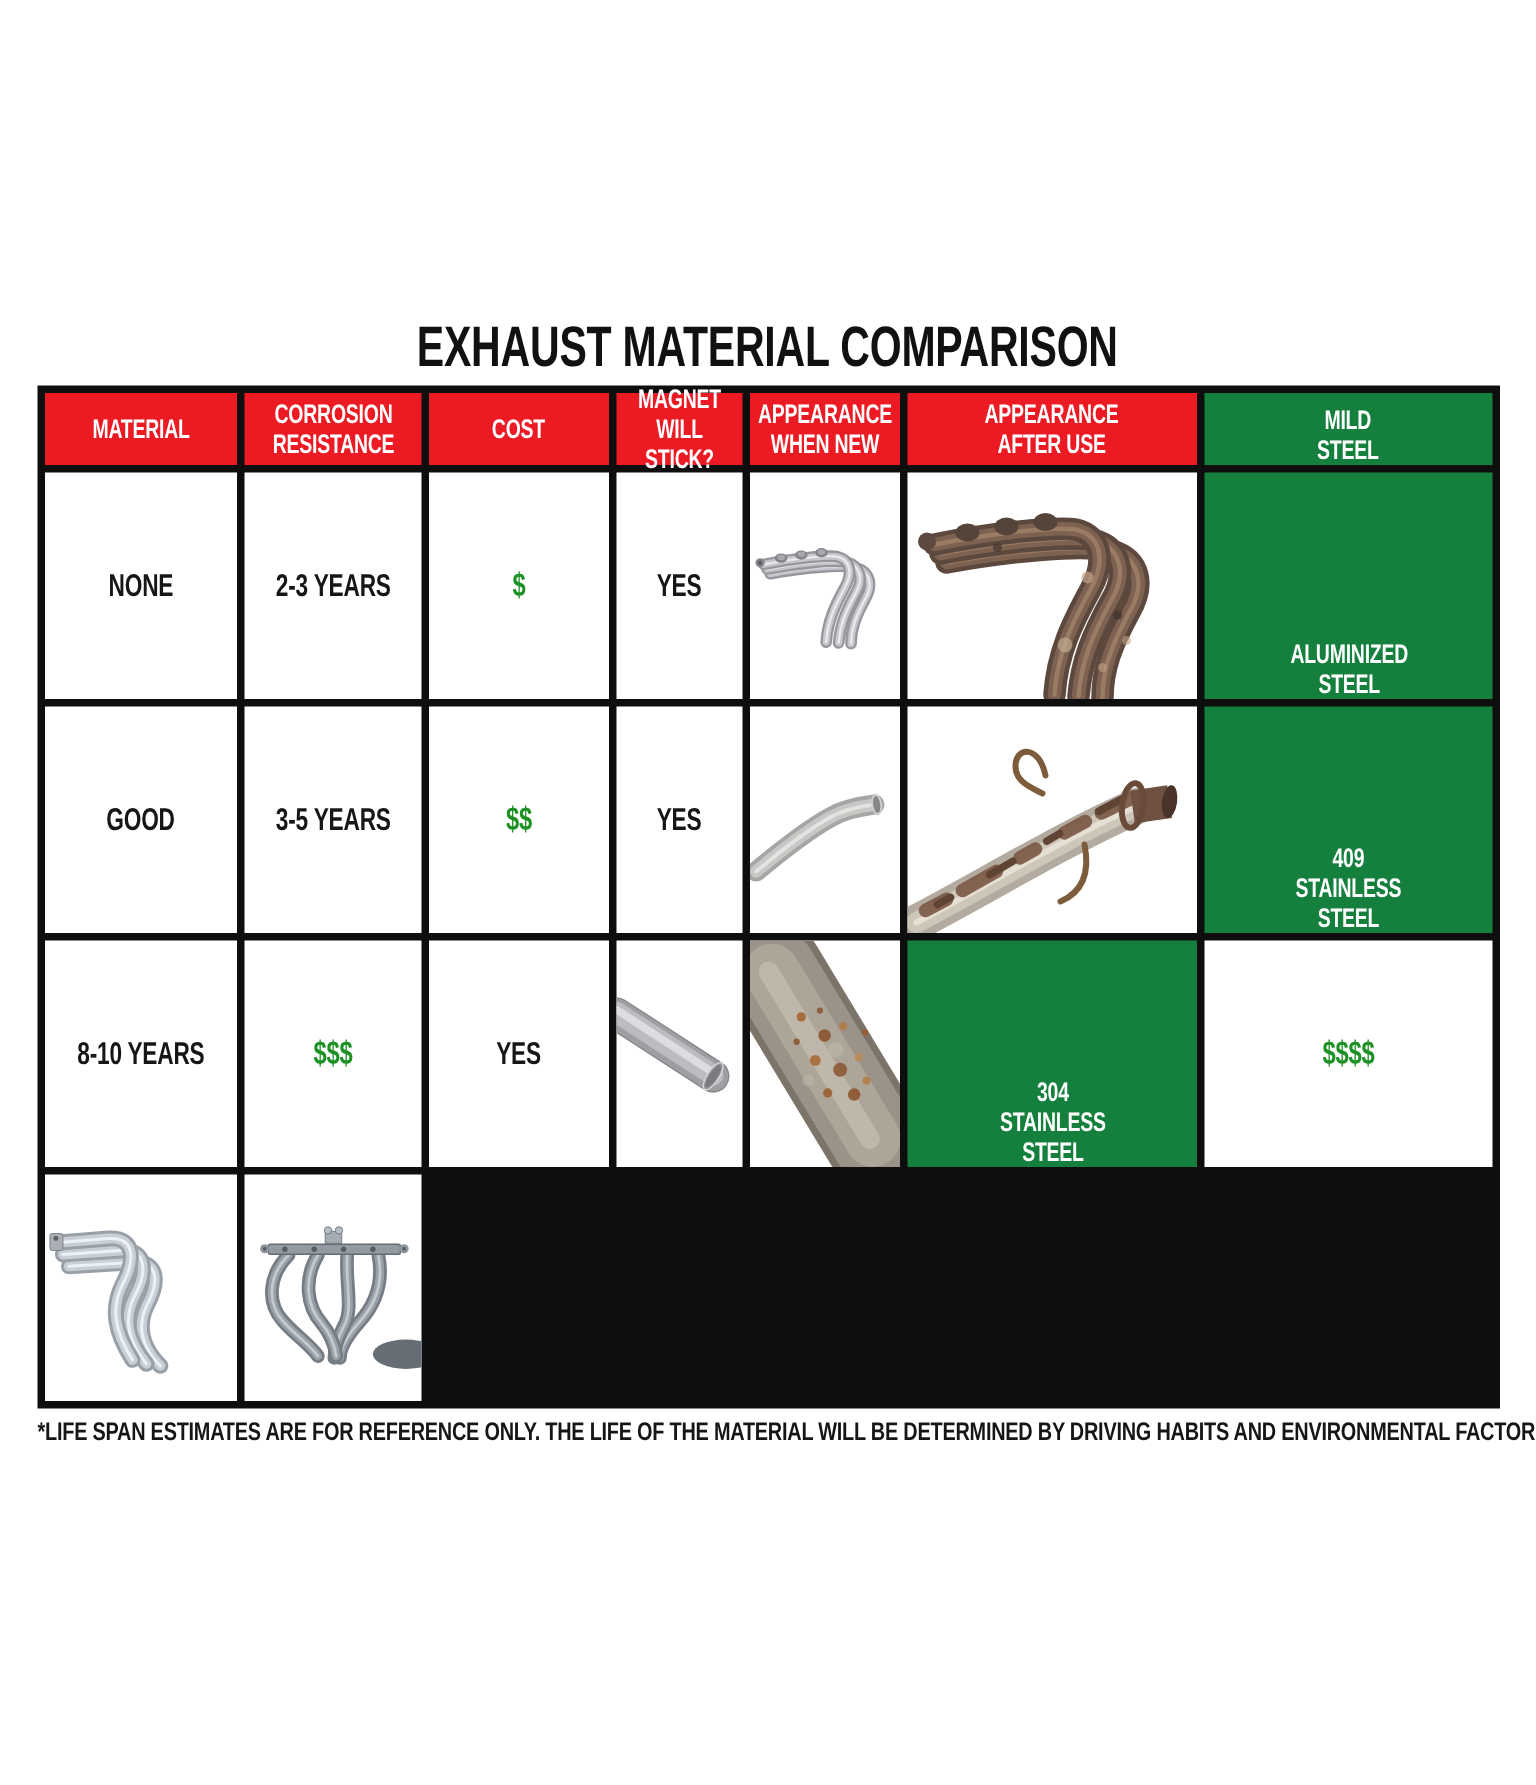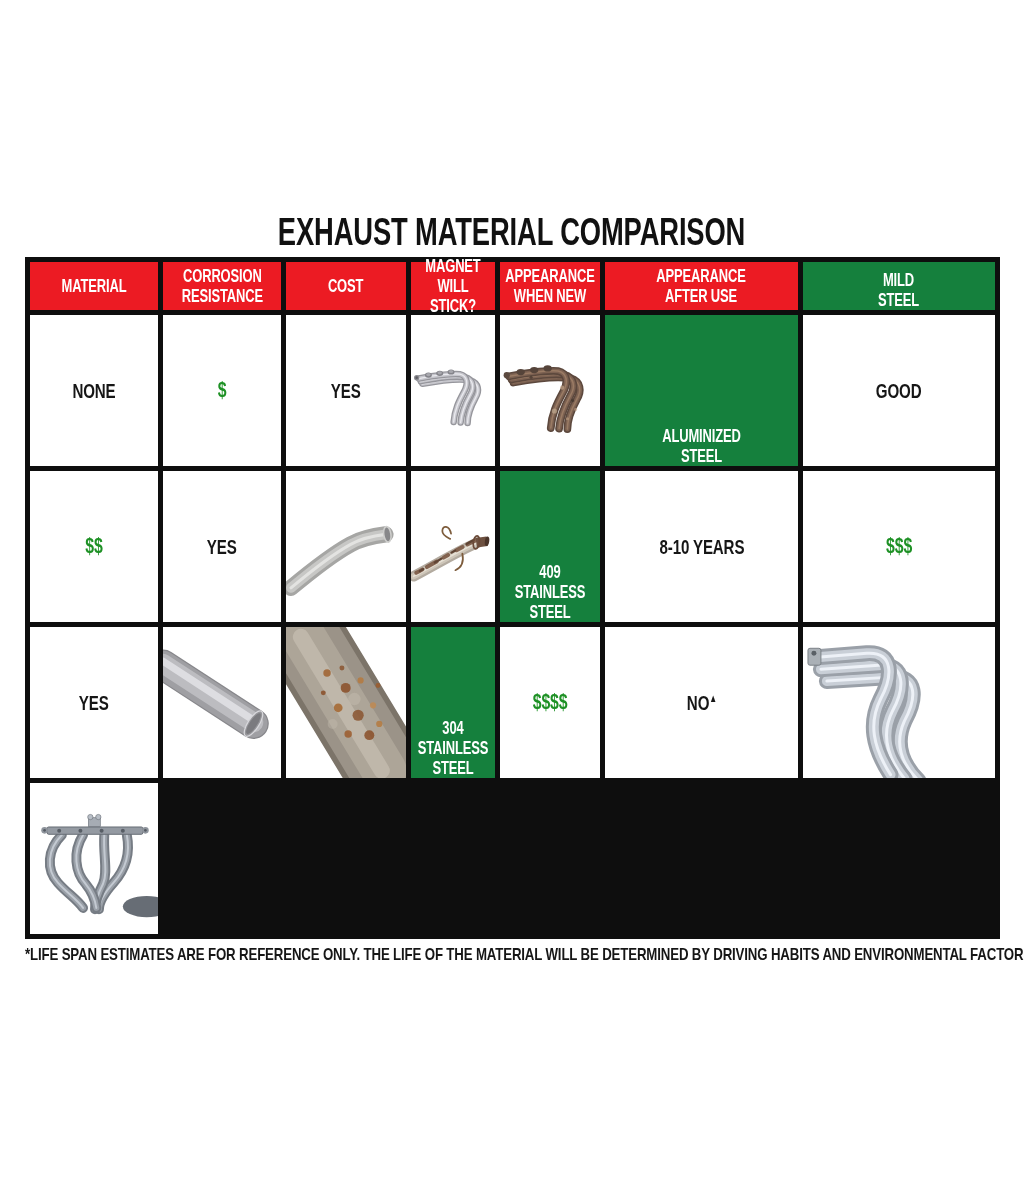--- a/index.html
+++ b/index.html
@@ -76,20 +76,23 @@
 AFTER USE</span>
       </div>
 
     <div class="cellbox mat">
         <span class="t">MILD
 STEEL</span>
       </div>
     <div class="cellbox val">
         <span class="t">NONE</span>
       </div>
+    <div class="cellbox val">
+        <span class="t">2-3 YEARS</span>
+      </div>
     <div class="cellbox val cost">
         <span class="t">$</span>
       </div>
     <div class="cellbox val">
       <span class="t"><span>YES</span><span class="sup"></span></span>
     </div>
     <div class="cellbox photo">
       <svg viewBox="0 0 193 151" aria-label="shiny new long-tube steel headers">
         <g fill="none" stroke-linecap="round">
           <g>
@@ -149,20 +152,23 @@
           <circle cx="146" cy="112" r="3" fill="#c1a387" opacity="0.6"></circle>
       </svg>
     </div>
 
     <div class="cellbox mat">
         <span class="t">ALUMINIZED
 STEEL</span>
       </div>
     <div class="cellbox val">
         <span class="t">GOOD</span>
+      </div>
+    <div class="cellbox val">
+        <span class="t">3-5 YEARS</span>
       </div>
     <div class="cellbox val cost">
         <span class="t">$$</span>
       </div>
     <div class="cellbox val">
       <span class="t"><span>YES</span><span class="sup"></span></span>
     </div>
     <div class="cellbox photo">
       <svg viewBox="0 0 193 151" aria-label="new aluminized steel mandrel-bent pipe">
         <g fill="none" stroke-linecap="round">
@@ -254,23 +260,20 @@
     </div>
 
     <div class="cellbox mat">
         <span class="t">304
 STAINLESS
 STEEL</span>
       </div>
     <div class="cellbox val cost">
         <span class="t">$$$$</span>
       </div>
-    <div class="cellbox val">
-      <span class="t"><span>NO</span><span class="sup">▲</span></span>
-    </div>
     <div class="cellbox photo">
       <svg viewBox="0 0 193 151" aria-label="new shiny 304 stainless headers">
         <g fill="none" stroke-linecap="round">
           <g>
               <path d="M24,54 L88,50 C116,48 114,72 102,94 C92,116 98,136 116,154" stroke="#9aa0a8" stroke-width="16"></path>
              <path d="M24,54 L88,50 C116,48 114,72 102,94 C92,116 98,136 116,154" stroke="#c9cfd7" stroke-width="10"></path>
              <path d="M24,54 L88,50 C116,48 114,72 102,94 C92,116 98,136 116,154" stroke="#edf1f7" stroke-width="3"></path>
             </g>
           <g>
               <path d="M18,42 L76,38 C104,36 102,62 90,84 C78,108 84,130 102,152" stroke="#9aa0a8" stroke-width="16"></path>

